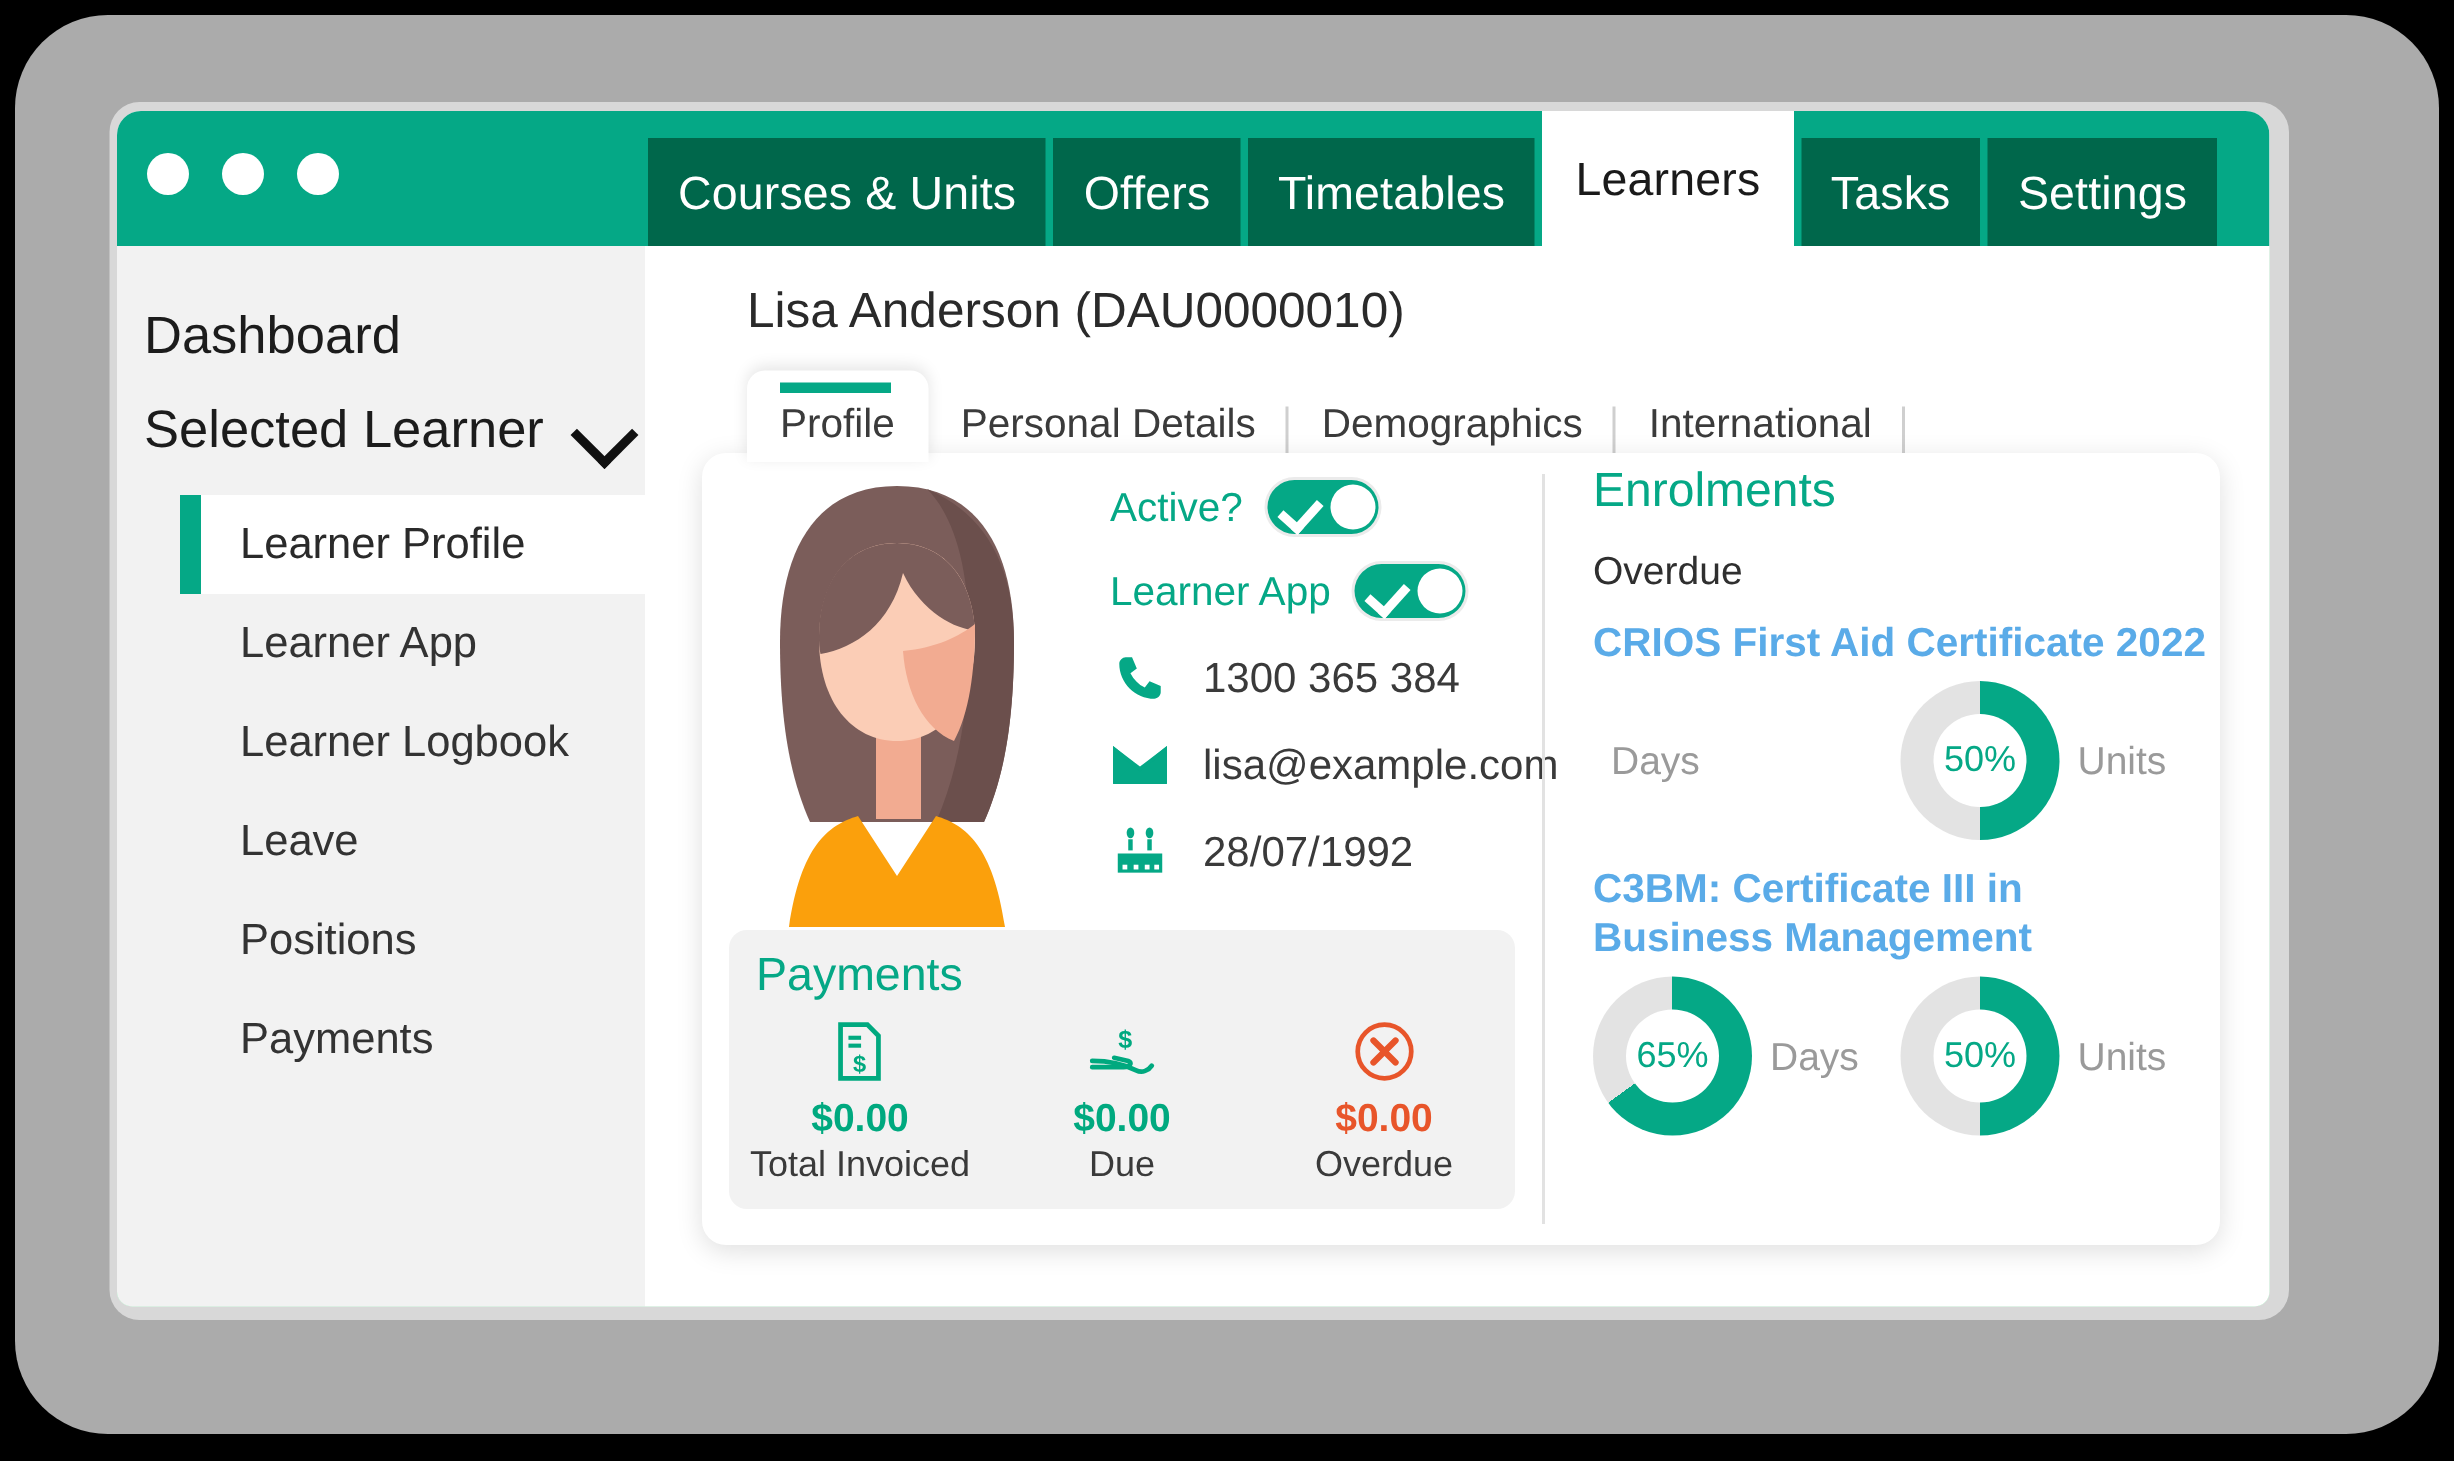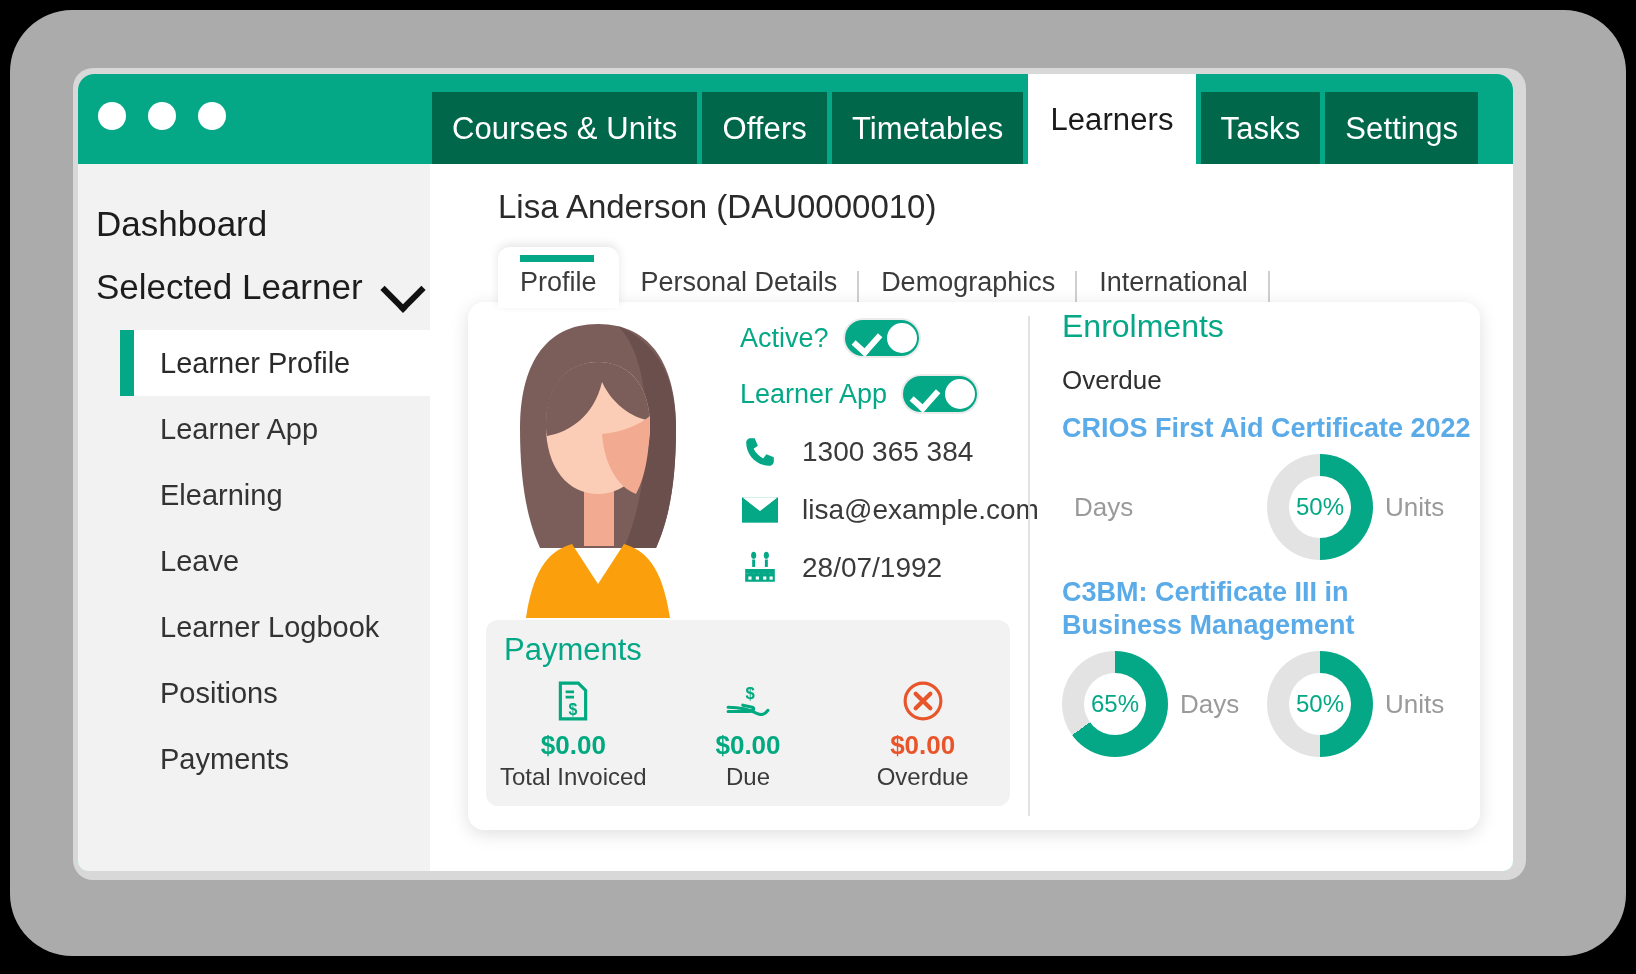--- a/index.html
+++ b/index.html
@@ -331,27 +331,24 @@
             <div class="chev"></div>
           </div>
           <div class="sb-list">
             <div class="sb-item active">
               <span>Learner Profile</span>
             </div>
             <div class="sb-item">
               <span>Learner App</span>
             </div>
             <div class="sb-item">
-              <span>Elearning</span>
+              <span>Learner Logbook</span>
             </div>
             <div class="sb-item">
               <span>Leave</span>
-            </div>
-            <div class="sb-item">
-              <span>Learner Logbook</span>
             </div>
             <div class="sb-item">
               <span>Positions</span>
             </div>
             <div class="sb-item">
               <span>Payments</span>
             </div>
           </div>
         </div>
 

